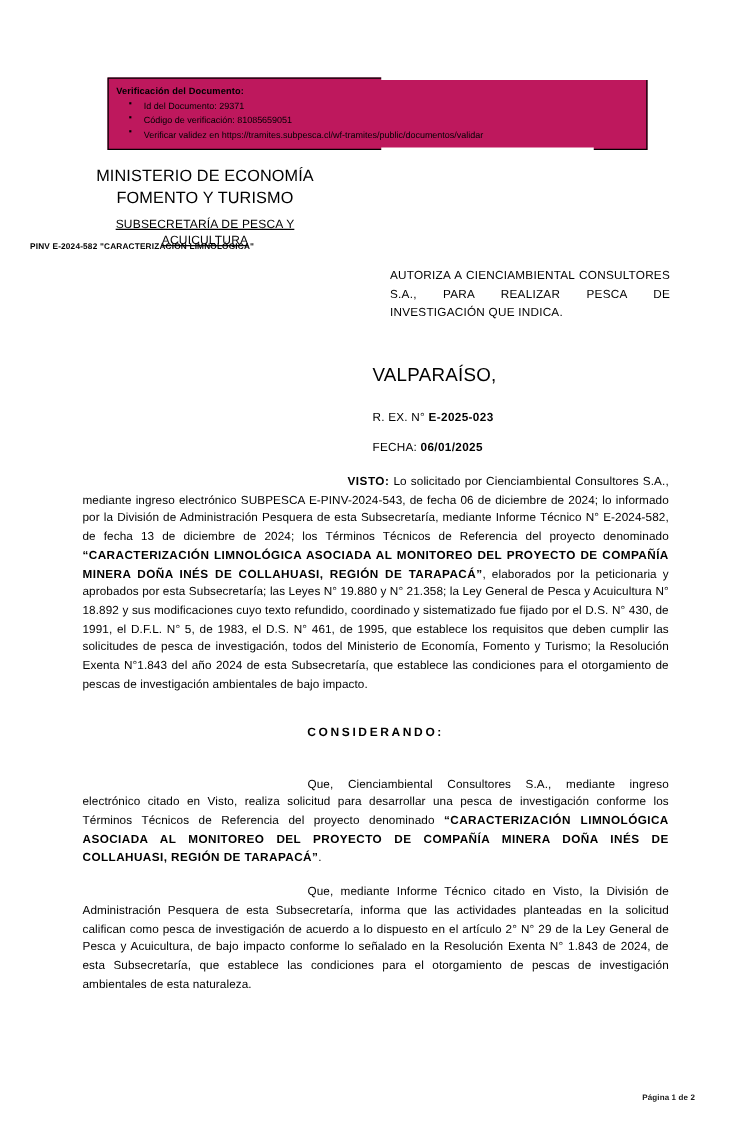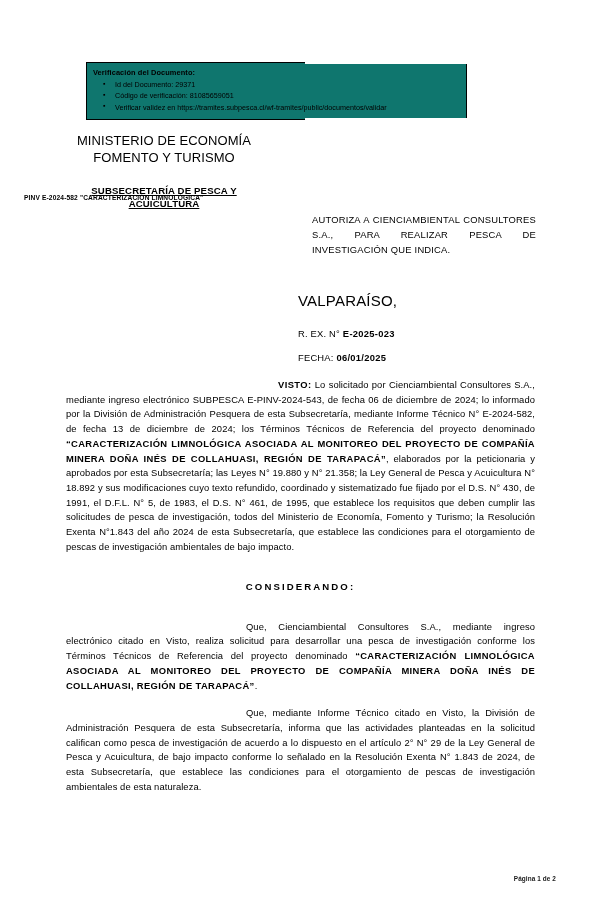--- a/index.html
+++ b/index.html
@@ -22,25 +22,25 @@
     width: 600px;
     height: 918px;
     background: #ffffff;
   }
 
   
   .verif-box {
     position: absolute;
     left: 86px;
     top: 62px;
-    width: 381px;
+    width: 432px;
     box-sizing: border-box;
     border: 1px solid #000000;
     padding: 5px 16px 6px 6px;
-    background: #0f766e;
+    background: #be185d;
   }
   
   .verif-box::before {
     content: "";
     position: absolute;
     left: 218px;
     top: -2px;
     width: 214px;
     height: 3px;
     background: #ffffff;
@@ -88,23 +88,23 @@
     width: 240px;
     text-align: center;
   }
   .lh-line1, .lh-line2 {
     font-size: 13px;
     line-height: 1.32;
     letter-spacing: 0.1px;
     white-space: nowrap;
   }
   .lh-sub {
-    margin-top: 19px;
+    margin-top: 8px;
     font-size: 9.6px;
-    font-weight: bold;
+    font-weight: normal;
     line-height: 1.33;
     text-decoration: underline;
     letter-spacing: 0.15px;
   }
   .lh-sub span { display: block; }
 
   .lh-code {
     position: absolute;
     left: 24px;
     top: 194px;

